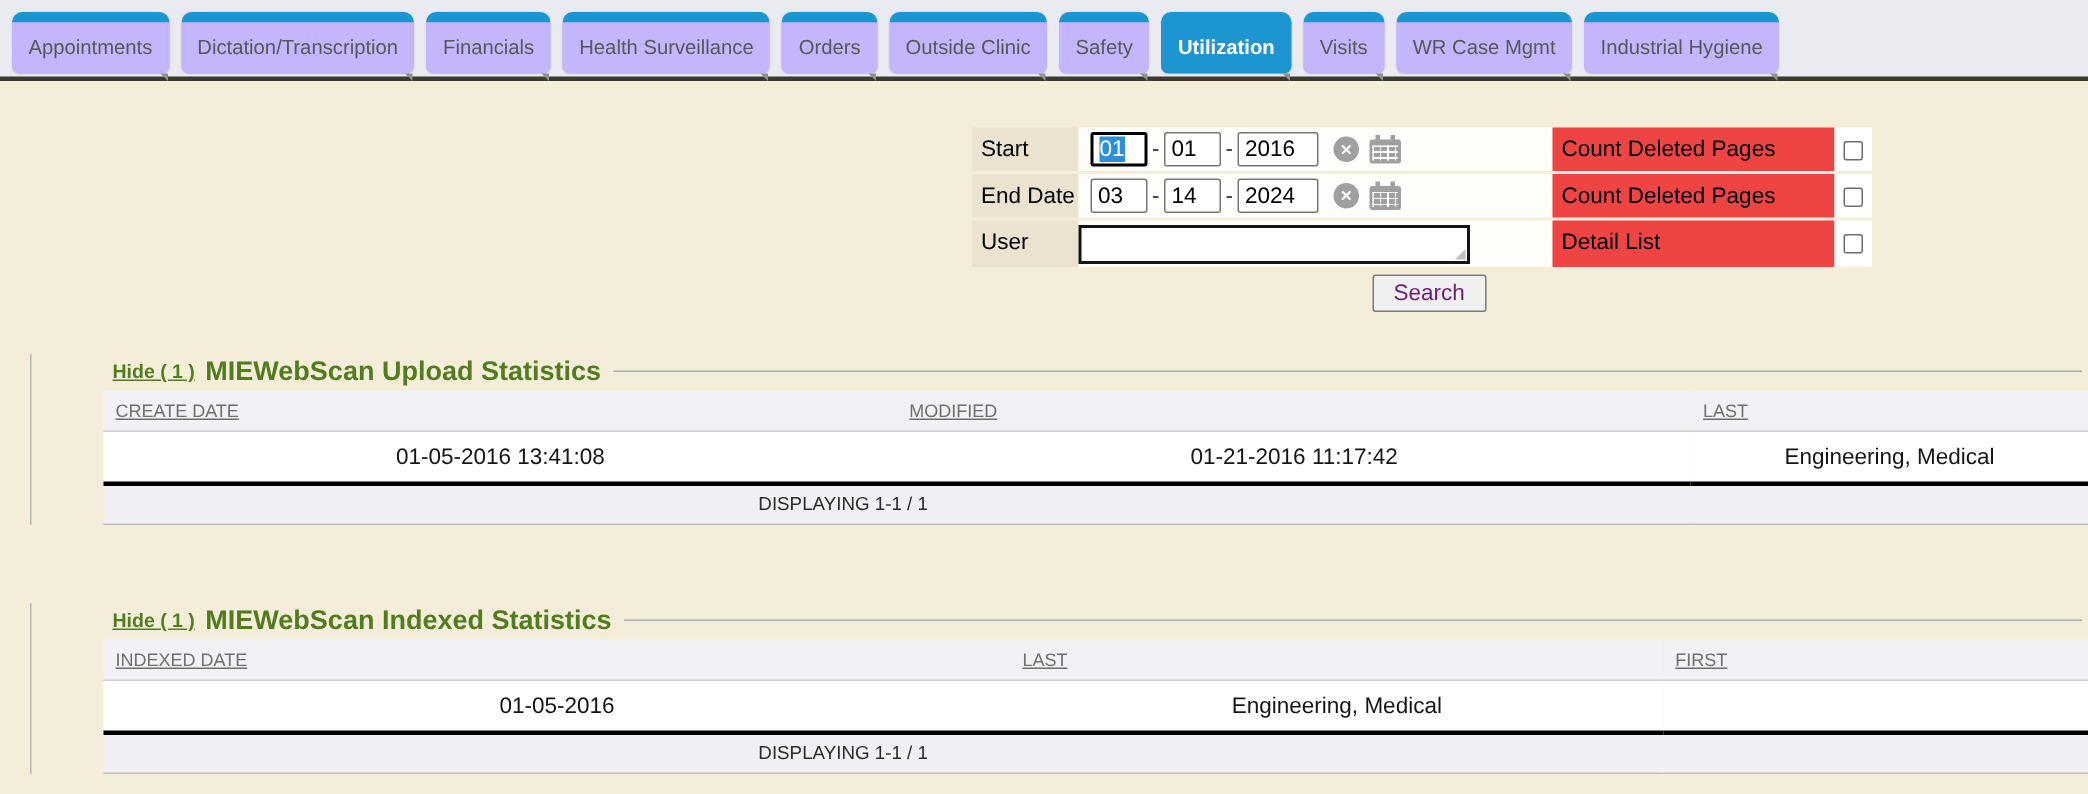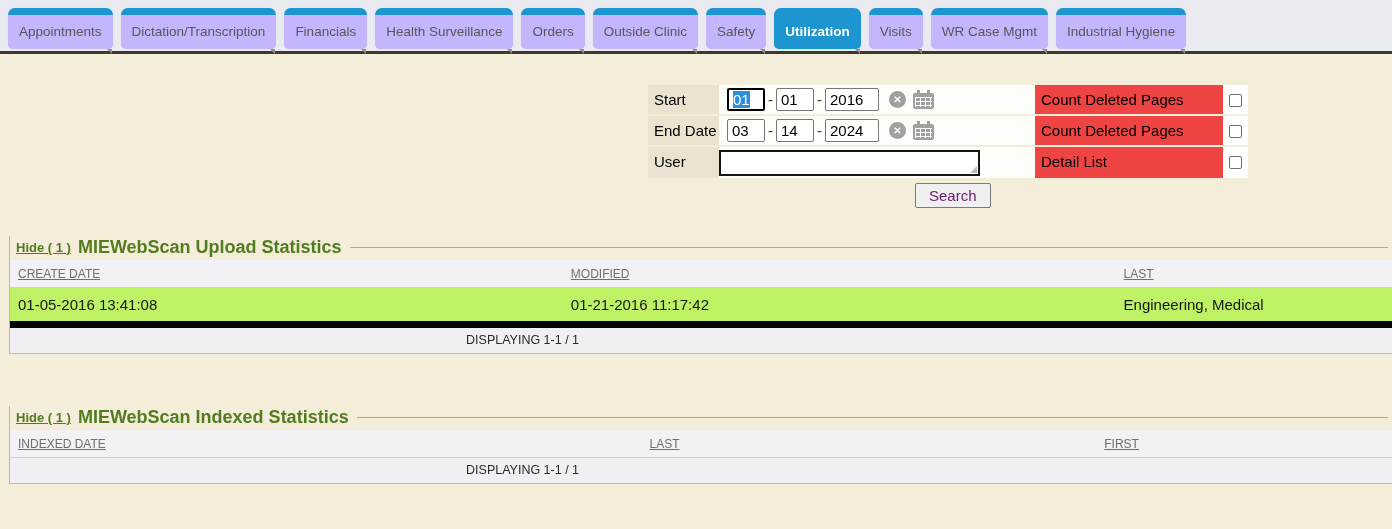--- a/index.html
+++ b/index.html
@@ -87,37 +87,37 @@
   .cb { width:13px; height:13px; margin-top:9px; border:1px solid #6e6e6e; border-radius:2px; background:#fff; cursor:pointer; }
 
   .search-row { margin-top:5px; padding-left:267px; height:26px; }
   .search-btn {
     font-family:inherit; font-size:15px; color:#701a75;
     background:#f0f0f0; border:1px solid #7a7a7a; border-radius:2px;
     height:25px; padding:0 13px; cursor:pointer;
   }
 
   
-  .section { margin-left:9px; border-left:1px solid #b8b8b8; }
+  .section { margin-left:20px; border-left:1px solid #b8b8b8;padding-left:48px; }
   .section.first { margin-top:27px; }
   .section.second { margin-top:52px; }
   .sec-head { display:flex; align-items:center; height:23px; padding-left:6px; }
   .hide-link { color:#527c1e; font-weight:bold; font-size:13px; text-decoration:underline; cursor:pointer; white-space:nowrap; }
   .sec-title { color:#527c1e; font-weight:bold; font-size:18px; margin:0 8px 0 7px; white-space:nowrap; }
   .sec-rule { flex:1; height:1px; background:#a9a9a9; margin-right:4px; }
 
   table.stats { width:100%; border-collapse:collapse; margin-top:1px; }
   table.stats th {
     background:#f1f1f6; color:#6f6f6f; font-weight:normal; font-size:12px;
     text-align:left; text-decoration:underline; padding:7px 8px 6px;
     border-bottom:1px solid #d0d0d0; cursor:pointer;
   }
   table.stats td {
-    background:#bef264; color:#151515; font-size:15px;
-    padding:8px 8px; border-bottom:7px solid #000000;
+    background:#ffffff; color:#151515; font-size:15px;
+    padding:8px 8px; border-bottom:3px solid #000000;text-align:center;
   }
   table.stats td.tfoot {
     background:#f0f0f4; font-size:12.5px; color:#2b2b2b;
     text-align:left; padding:5px 0 6px 33%;
     border-bottom:1px solid #bdbdbd;
   }
   #table1 th:nth-child(1){width:40%;} #table1 th:nth-child(2){width:40%;} #table1 th:nth-child(3){width:20%;}
   #table2 th:nth-child(1){width:45.7%;} #table2 th:nth-child(2){width:32.9%;} #table2 th:nth-child(3){width:21.4%;}
 </style>
 </head>
@@ -233,17 +233,22 @@
   <table class="stats" id="table2">
     <thead>
       <tr>
         <th>INDEXED DATE</th>
         <th>LAST</th>
         <th>FIRST</th>
       </tr>
     </thead>
     <tbody>
       <tr>
+        <td>01-05-2016</td>
+        <td>Engineering, Medical</td>
+        <td></td>
+      </tr>
+      <tr>
         <td class="tfoot" colspan="3">DISPLAYING 1-1 / 1</td>
       </tr>
     </tbody>
   </table>
 </div>
 
 </body></html>

